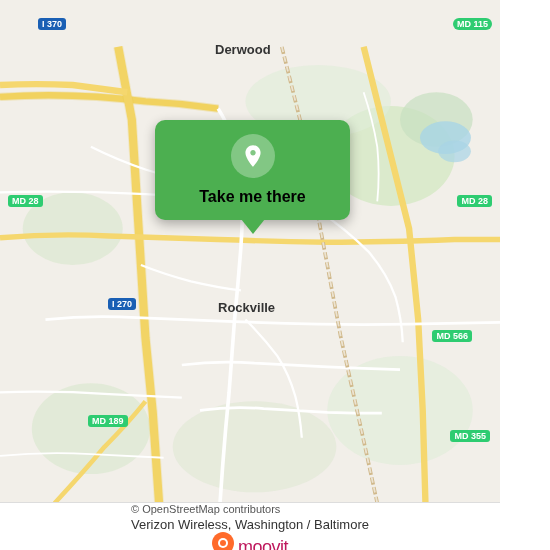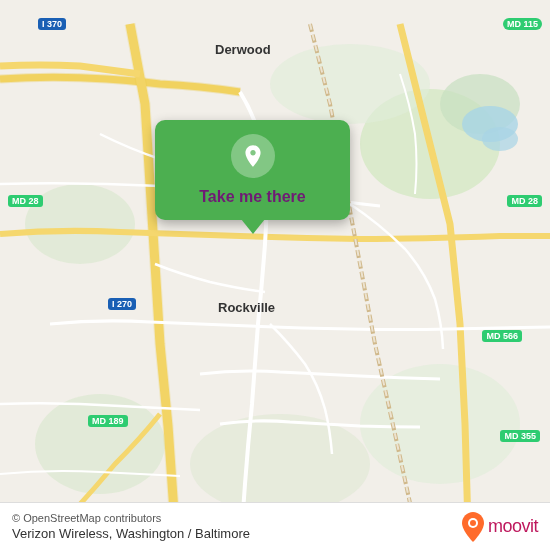--- a/index.html
+++ b/index.html
@@ -5,21 +5,21 @@
     * { margin: 0; padding: 0; box-sizing: border-box; }
     body {
       width: 550px;
       height: 550px;
       overflow: hidden;
       font-family: Arial, sans-serif;
       position: relative;
     }
 
     #map-container {
-      width: 550px;
+      width: 500px;
       height: 550px;
       position: relative;
       background-color: #e8e0d8;
       overflow: hidden;
     }
 
     
     .map-bg {
       position: absolute;
       inset: 0;
@@ -41,20 +41,21 @@
       left: 0;
       right: 0;
       height: 48px;
       background: white;
       display: flex;
       align-items: center;
       justify-content: space-between;
       padding: 0 12px;
       border-top: 1px solid #ddd;
       z-index: 10;
+      flex-direction: column;
     }
 
     .bottom-left {
       display: flex;
       align-items: center;
       gap: 4px;
       font-size: 11px;
       color: #555;
     }
 
@@ -122,21 +123,21 @@
       margin-bottom: 10px;
     }
 
     .popup-icon svg {
       width: 26px;
       height: 26px;
       fill: white;
     }
 
     .popup-label {
-      color: #701a75;
+      color: #000000;
       font-size: 16px;
       font-weight: 600;
       white-space: nowrap;
     }
 
     
     .city-label {
       position: absolute;
       font-size: 13px;
       font-weight: 600;

